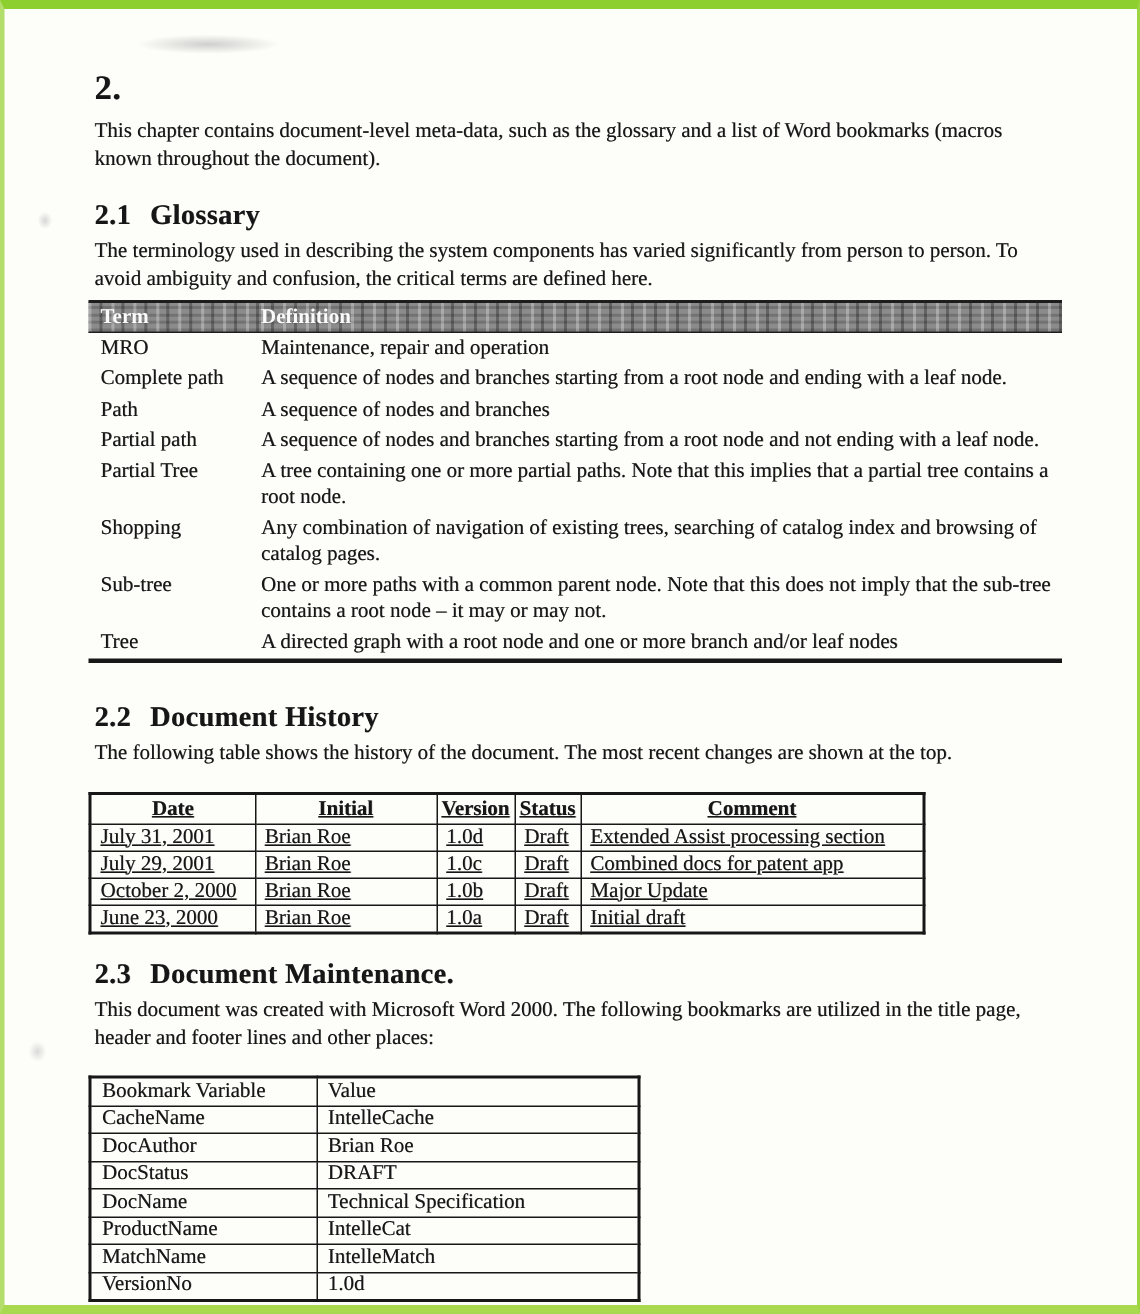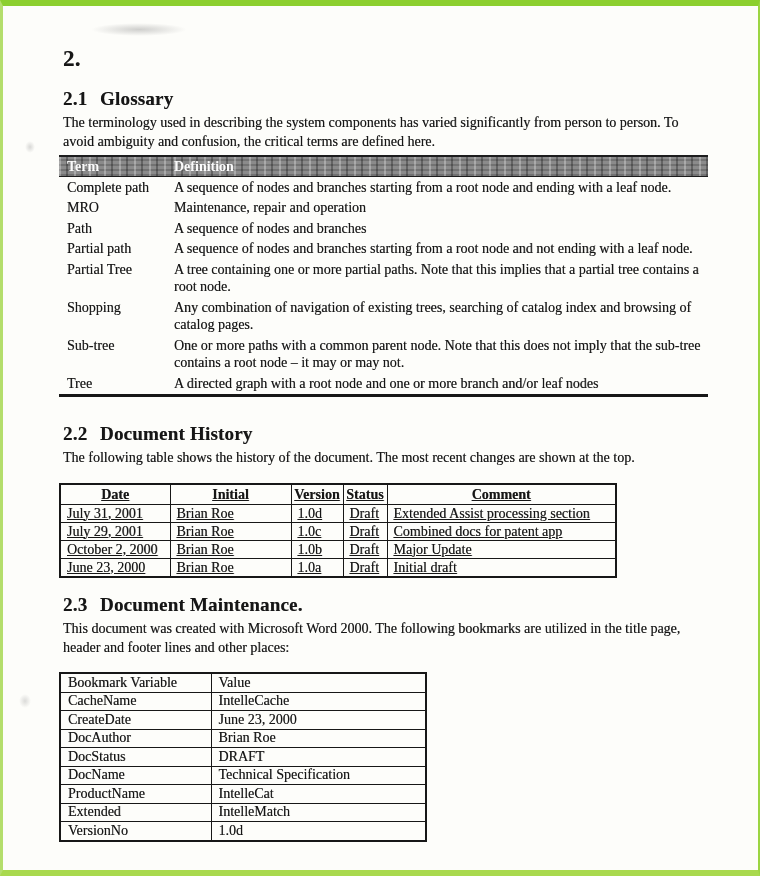--- a/index.html
+++ b/index.html
@@ -60,46 +60,47 @@
 <div class="page">
   <div class="smudge s1"></div>
   <div class="smudge s2"></div>
   <div class="smudge s3"></div>
 
   <div class="content">
 
     <h1>
       <span class="hnum">2.</span>
     </h1>
+    <p class="intro">This chapter contains document-level meta-data, such as the glossary and a list of Word bookmarks (macros known throughout the document).</p>
 
     <h2 id="glossary-heading">
       <span class="hnum">2.1</span>
       <span>Glossary</span>
     </h2>
     <p class="intro">The terminology used in describing the system components has varied significantly from person to person.  To avoid ambiguity and confusion, the critical terms are defined here.</p>
 
     <table class="gloss">
       <colgroup>
           <col style="width:115px">
           <col>
         </colgroup>
       <thead>
         <tr>
           <th class="term-h">Term</th>
           <th>Definition</th>
         </tr>
       </thead>
       <tbody>
         <tr>
+          <td class="term">MRO</td>
+          <td>Maintenance, repair and operation</td>
+        </tr>
+        <tr>
           <td class="term">Complete path</td>
           <td>A sequence of nodes and branches starting from a root node and ending with a leaf node.</td>
-        </tr>
-        <tr>
-          <td class="term">MRO</td>
-          <td>Maintenance, repair and operation</td>
         </tr>
         <tr>
           <td class="term">Path</td>
           <td>A sequence of nodes and branches</td>
         </tr>
         <tr>
           <td class="term">Partial path</td>
           <td>A sequence of nodes and branches starting from a root node and not ending with a leaf node.</td>
         </tr>
         <tr>
@@ -192,41 +193,37 @@
           <th>Bookmark Variable</th>
           <th>Value</th>
         </tr>
       </thead>
       <tbody>
         <tr>
           <td>CacheName</td>
           <td>IntelleCache</td>
         </tr>
         <tr>
-          <td>CreateDate</td>
-          <td>June 23, 2000</td>
-        </tr>
-        <tr>
           <td>DocAuthor</td>
           <td>Brian Roe</td>
         </tr>
         <tr>
           <td>DocStatus</td>
           <td>DRAFT</td>
         </tr>
         <tr>
           <td>DocName</td>
           <td>Technical Specification</td>
         </tr>
         <tr>
           <td>ProductName</td>
           <td>IntelleCat</td>
         </tr>
         <tr>
-          <td>Extended</td>
+          <td>MatchName</td>
           <td>IntelleMatch</td>
         </tr>
         <tr>
           <td>VersionNo</td>
           <td>1.0d</td>
         </tr>
       </tbody>
     </table>
 
   </div>

